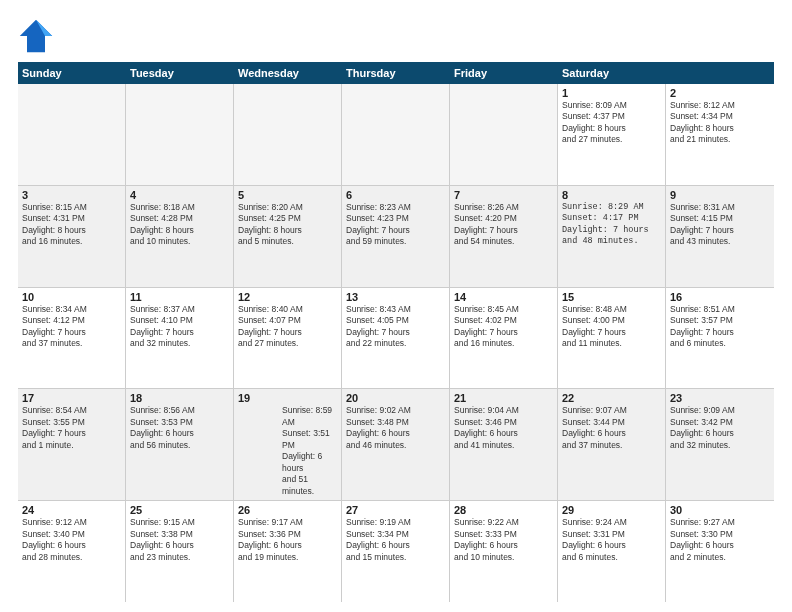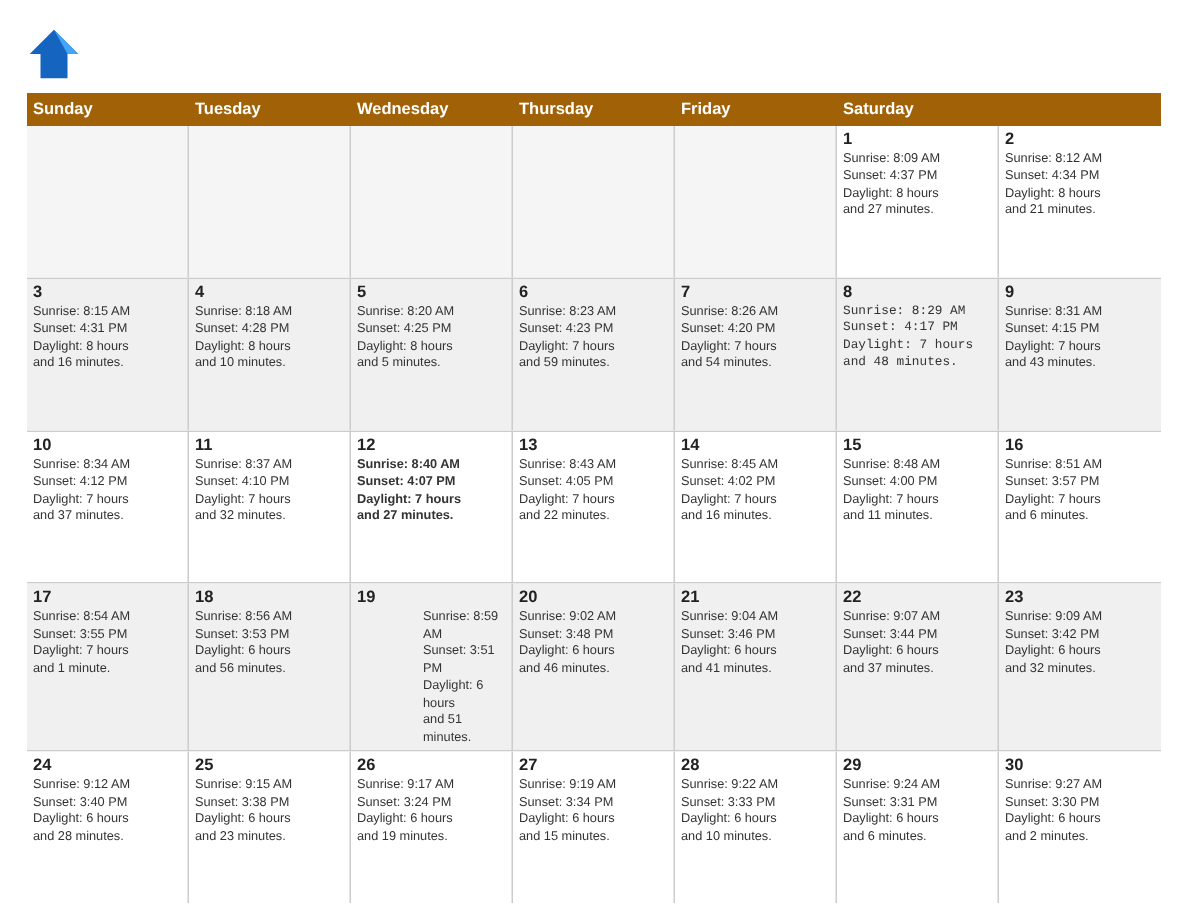--- a/index.html
+++ b/index.html
@@ -60,21 +60,21 @@
       color: #444;
     }
     .calendar {
       flex: 1;
       display: flex;
       flex-direction: column;
     }
     .cal-header {
       display: grid;
       grid-template-columns: repeat(7, 1fr);
-      background: #a16207;
+      background: #0c4a6e;
     }
     .cal-header-cell {
       color: #fff;
       font-size: 11px;
       font-weight: bold;
       padding: 5px 4px;
       text-align: left;
     }
     .cal-body {
       flex: 1;
@@ -234,21 +234,21 @@
           </div>
           <div class="cal-cell">
             <div class="day-num">11</div>
             <div class="day-info" style="white-space: pre-line;">Sunrise: 8:37 AM
 Sunset: 4:10 PM
 Daylight: 7 hours
 and 32 minutes.</div>
           </div>
           <div class="cal-cell">
             <div class="day-num">12</div>
-            <div class="day-info" style="white-space: pre-line; font-weight: bold;">Sunrise: 8:40 AM
+            <div class="day-info" style="white-space: pre-line;">Sunrise: 8:40 AM
 Sunset: 4:07 PM
 Daylight: 7 hours
 and 27 minutes.</div>
           </div>
           <div class="cal-cell">
             <div class="day-num">13</div>
             <div class="day-info" style="white-space: pre-line;">Sunrise: 8:43 AM
 Sunset: 4:05 PM
 Daylight: 7 hours
 and 22 minutes.</div>
@@ -337,21 +337,21 @@
           <div class="cal-cell">
             <div class="day-num">25</div>
             <div class="day-info" style="white-space: pre-line;">Sunrise: 9:15 AM
 Sunset: 3:38 PM
 Daylight: 6 hours
 and 23 minutes.</div>
           </div>
           <div class="cal-cell">
             <div class="day-num">26</div>
             <div class="day-info" style="white-space: pre-line;">Sunrise: 9:17 AM
-Sunset: 3:24 PM
+Sunset: 3:36 PM
 Daylight: 6 hours
 and 19 minutes.</div>
           </div>
           <div class="cal-cell">
             <div class="day-num">27</div>
             <div class="day-info" style="white-space: pre-line;">Sunrise: 9:19 AM
 Sunset: 3:34 PM
 Daylight: 6 hours
 and 15 minutes.</div>
           </div>

